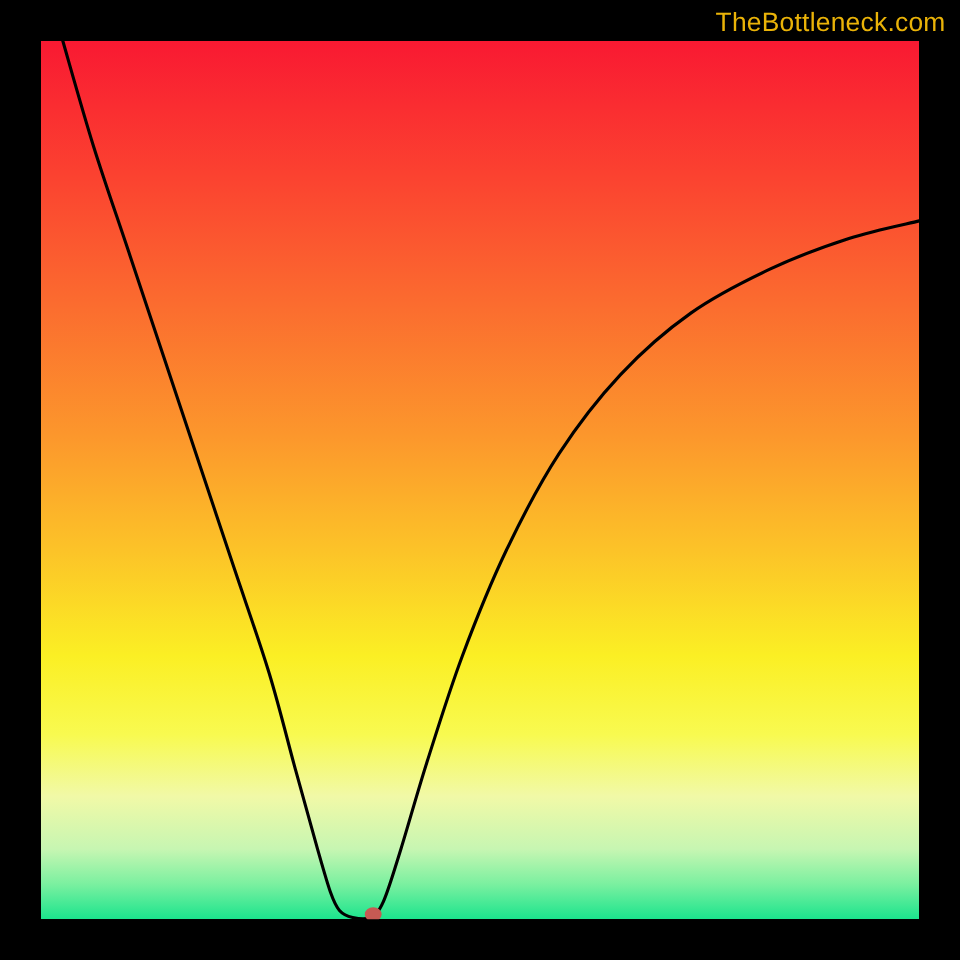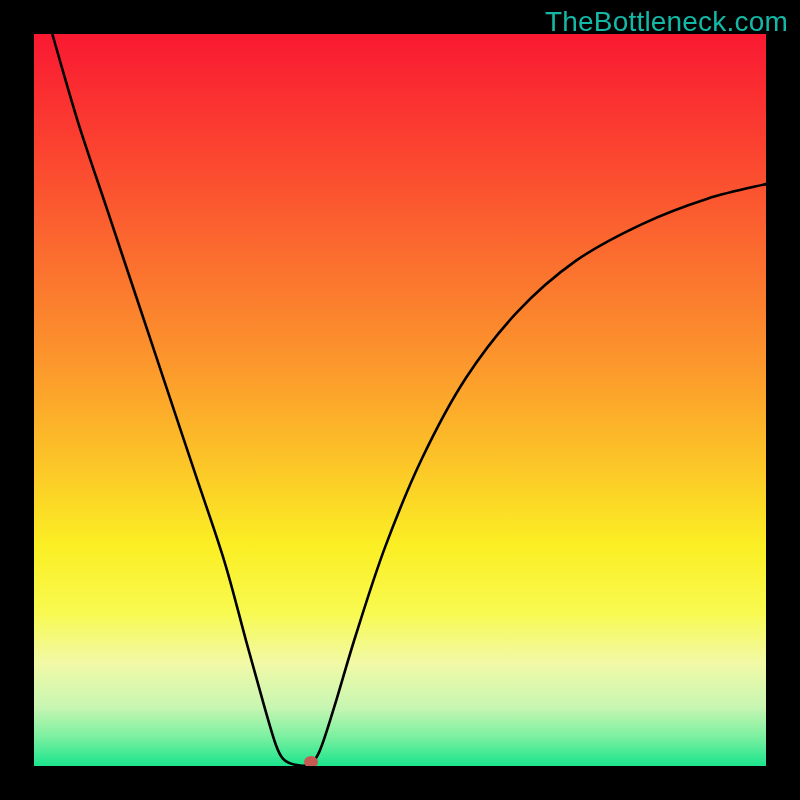--- a/index.html
+++ b/index.html
@@ -25,22 +25,22 @@
     overflow: hidden;
   }
   .gradient {
     position: absolute;
     inset: 0;
   }
   .watermark {
     position: absolute;
     top: 6px;
     right: 12px;
-    color: #14b8a6;
-    font-size: 28px;
+    color: #eab308;
+    font-size: 22px;
     font-weight: 500;
     letter-spacing: 0.2px;
   }
   svg.curve {
     position: absolute;
     inset: 0;
     width: 100%;
     height: 100%;
   }
   .marker {

